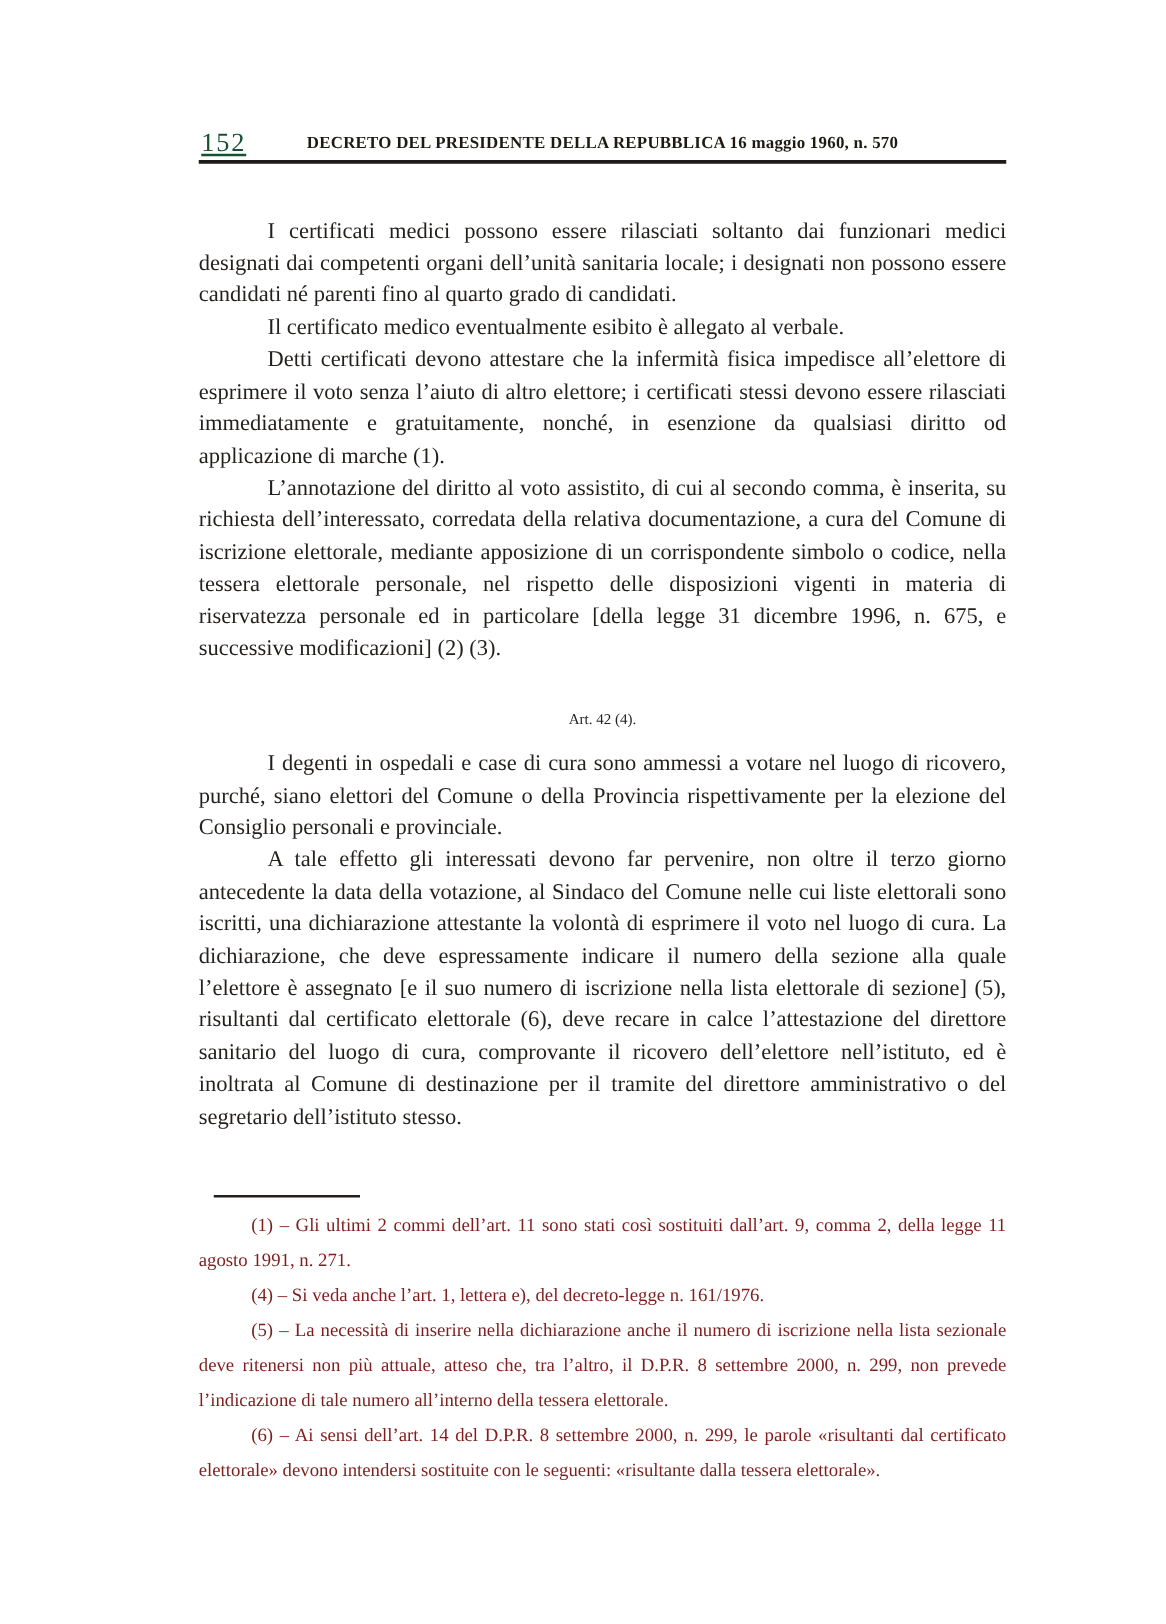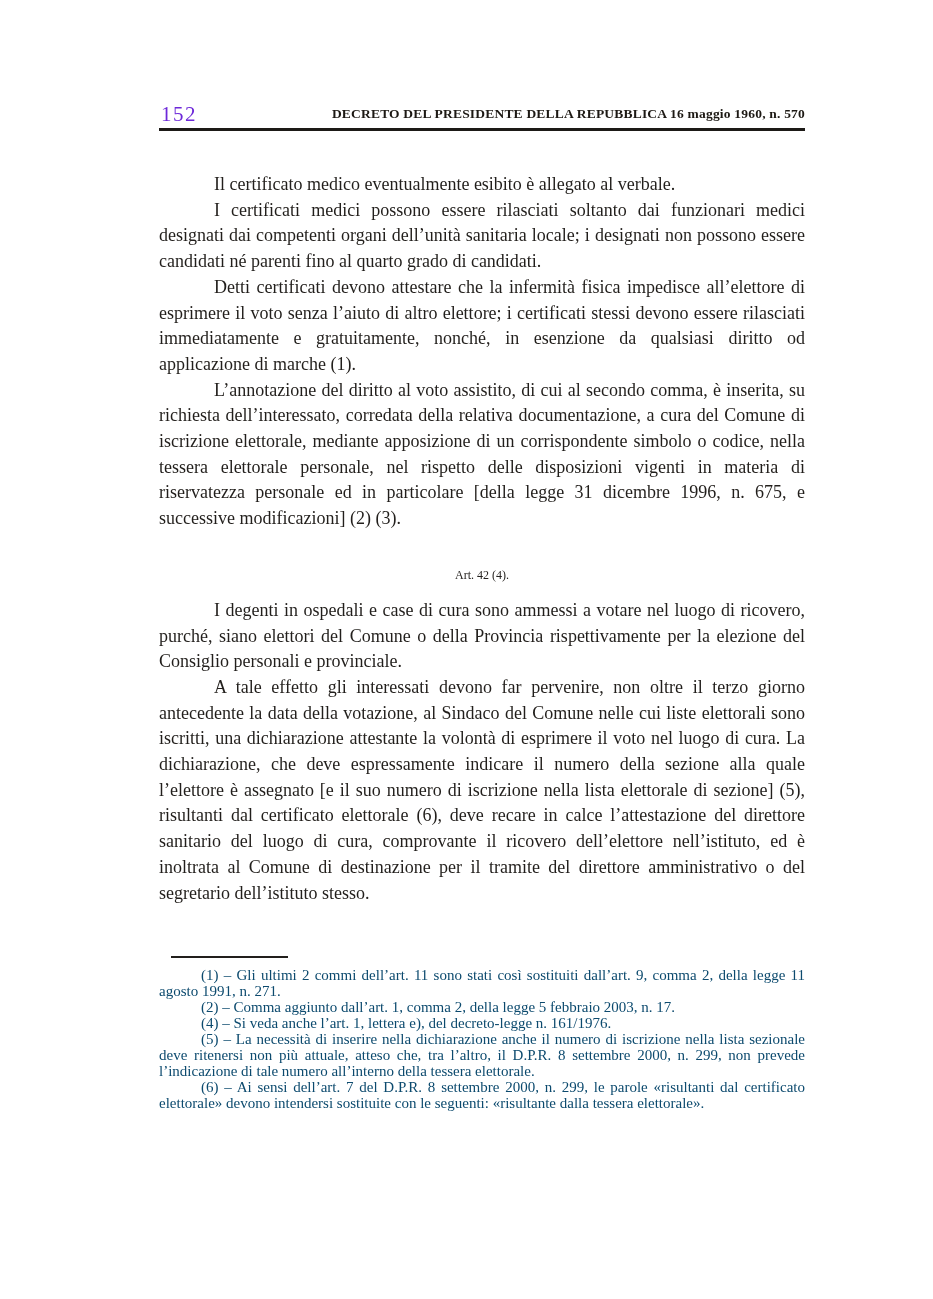--- a/index.html
+++ b/index.html
@@ -20,26 +20,27 @@
   .page-header {
     position: absolute;
     left: 159px; top: 98px;
     width: 646px; height: 29px;
   }
   .page-number {
     position: absolute;
     left: 2px; bottom: 0;
     font-size: 21px;
     letter-spacing: 1.5px;
-    color: #6d28d9;
+    color: #14532d;
+    text-decoration: underline;
   }
   .running-head {
     position: absolute;
     left: 0; right: 0; bottom: 5px;
-    text-align: right;
+    text-align: center;
     font-size: 13.5px;
     font-weight: bold;
     letter-spacing: 0.2px;
     color: #1d1914;
     white-space: nowrap;
   }
   .header-rule {
     position: absolute;
     left: 159px; top: 128px;
     width: 646px; height: 3px;
@@ -74,52 +75,51 @@
     width: 646px;
   }
   .fn-rule {
     width: 117px; height: 2px;
     margin: 0 0 9px 12px;
     background: #221f1c;
   }
   .footnotes p {
     margin: 0;
     font-size: 15px;
-    line-height: 16px;
+    line-height: 28px;
     text-align: justify;
     text-indent: 42px;
-    color: #0c4a6e;
+    color: #7f1d1d;
   }
   .footnotes .it { font-style: italic; }
 </style>
 </head>
 <body>
 
 <div class="page">
 
   <header class="page-header">
     <span class="page-number">152</span>
     <span class="running-head">DECRETO DEL PRESIDENTE DELLA REPUBBLICA 16 maggio 1960, n. 570</span>
   </header>
   <div class="header-rule"></div>
 
   <main class="doc-body">
+    <p>I certificati medici possono essere rilasciati soltanto dai funzionari medici designati dai competenti organi dell’unità sanitaria locale; i designati non possono essere candidati né parenti fino al quarto grado di candidati.</p>
     <p>Il certificato medico eventualmente esibito è allegato al verbale.</p>
-    <p>I certificati medici possono essere rilasciati soltanto dai funzionari medici designati dai competenti organi dell’unità sanitaria locale; i designati non possono essere candidati né parenti fino al quarto grado di candidati.</p>
     <p>Detti certificati devono attestare che la infermità fisica impedisce all’elettore di esprimere il voto senza l’aiuto di altro elettore; i certificati stessi devono essere rilasciati immediatamente e gratuitamente, nonché, in esenzione da qualsiasi diritto od applicazione di marche (1).</p>
     <p>L’annotazione del diritto al voto assistito, di cui al secondo comma, è inserita, su richiesta dell’interessato, corredata della relativa documentazione, a cura del Comune di iscrizione elettorale, mediante apposizione di un corrispondente simbolo o codice, nella tessera elettorale personale, nel rispetto delle disposizioni vigenti in materia di riservatezza personale ed in particolare [della legge 31 dicembre 1996, n. 675, e successive modificazioni] (2) (3).</p>
 
     <h2 class="art-heading">Art. 42 (4).</h2>
 
     <p>I degenti in ospedali e case di cura sono ammessi a votare nel luogo di ricovero, purché, siano elettori del Comune o della Provincia rispettivamente per la elezione del Consiglio personali e provinciale.</p>
     <p>A tale effetto gli interessati devono far pervenire, non oltre il terzo giorno antecedente la data della votazione, al Sindaco del Comune nelle cui liste elettorali sono iscritti, una dichiarazione attestante la volontà di esprimere il voto nel luogo di cura. La dichiarazione, che deve espressamente indicare il numero della sezione alla quale l’elettore è assegnato [e il suo numero di iscrizione nella lista elettorale di sezione] (5), risultanti dal certificato elettorale (6), deve recare in calce l’attestazione del direttore sanitario del luogo di cura, comprovante il ricovero dell’elettore nell’istituto, ed è inoltrata al Comune di destinazione per il tramite del direttore amministrativo o del segretario dell’istituto stesso.</p>
   </main>
 
   <footer class="footnotes">
     <div class="fn-rule"></div>
     <p><span>(1) – Gli ultimi 2 commi dell’art. 11 sono stati così sostituiti dall’art. 9, comma 2, della legge 11 agosto 1991, n. 271.</span></p>
-    <p><span>(2) – Comma aggiunto dall’art. 1, comma 2, della legge 5 febbraio 2003, n. 17.</span></p>
     <p><span>(4) – Si veda anche l’art. 1, lettera e), del decreto-legge n. 161/1976.</span></p>
     <p><span>(5) – La necessità di inserire nella dichiarazione anche il numero di iscrizione nella lista sezionale deve ritenersi non più attuale, atteso che, tra l’altro, il D.P.R. 8 settembre 2000, n. 299, non prevede l’indicazione di tale numero all’interno della tessera elettorale.</span></p>
-    <p><span>(6) – Ai sensi dell’art. 7 del D.P.R. 8 settembre 2000, n. 299, le parole «risultanti dal certificato elettorale» devono intendersi sostituite con le seguenti: «risultante dalla tessera elettorale».</span></p>
+    <p><span>(6) – Ai sensi dell’art. 14 del D.P.R. 8 settembre 2000, n. 299, le parole «risultanti dal certificato elettorale» devono intendersi sostituite con le seguenti: «risultante dalla tessera elettorale».</span></p>
   </footer>
 
 </div>
 
 </body></html>

